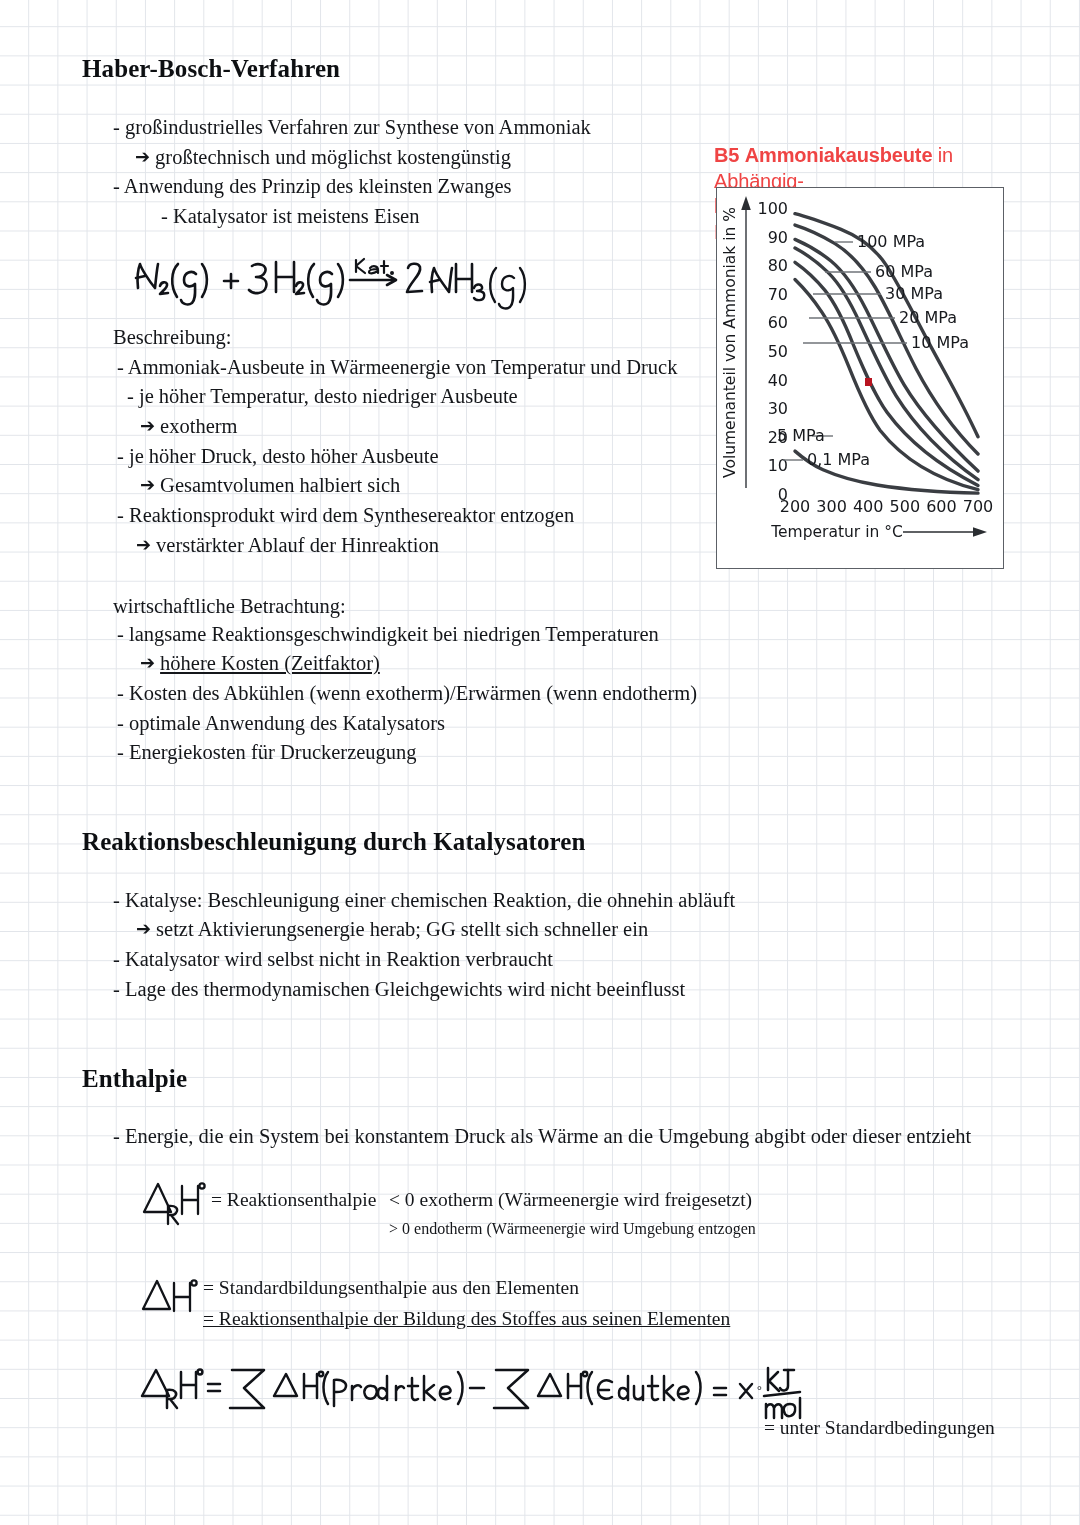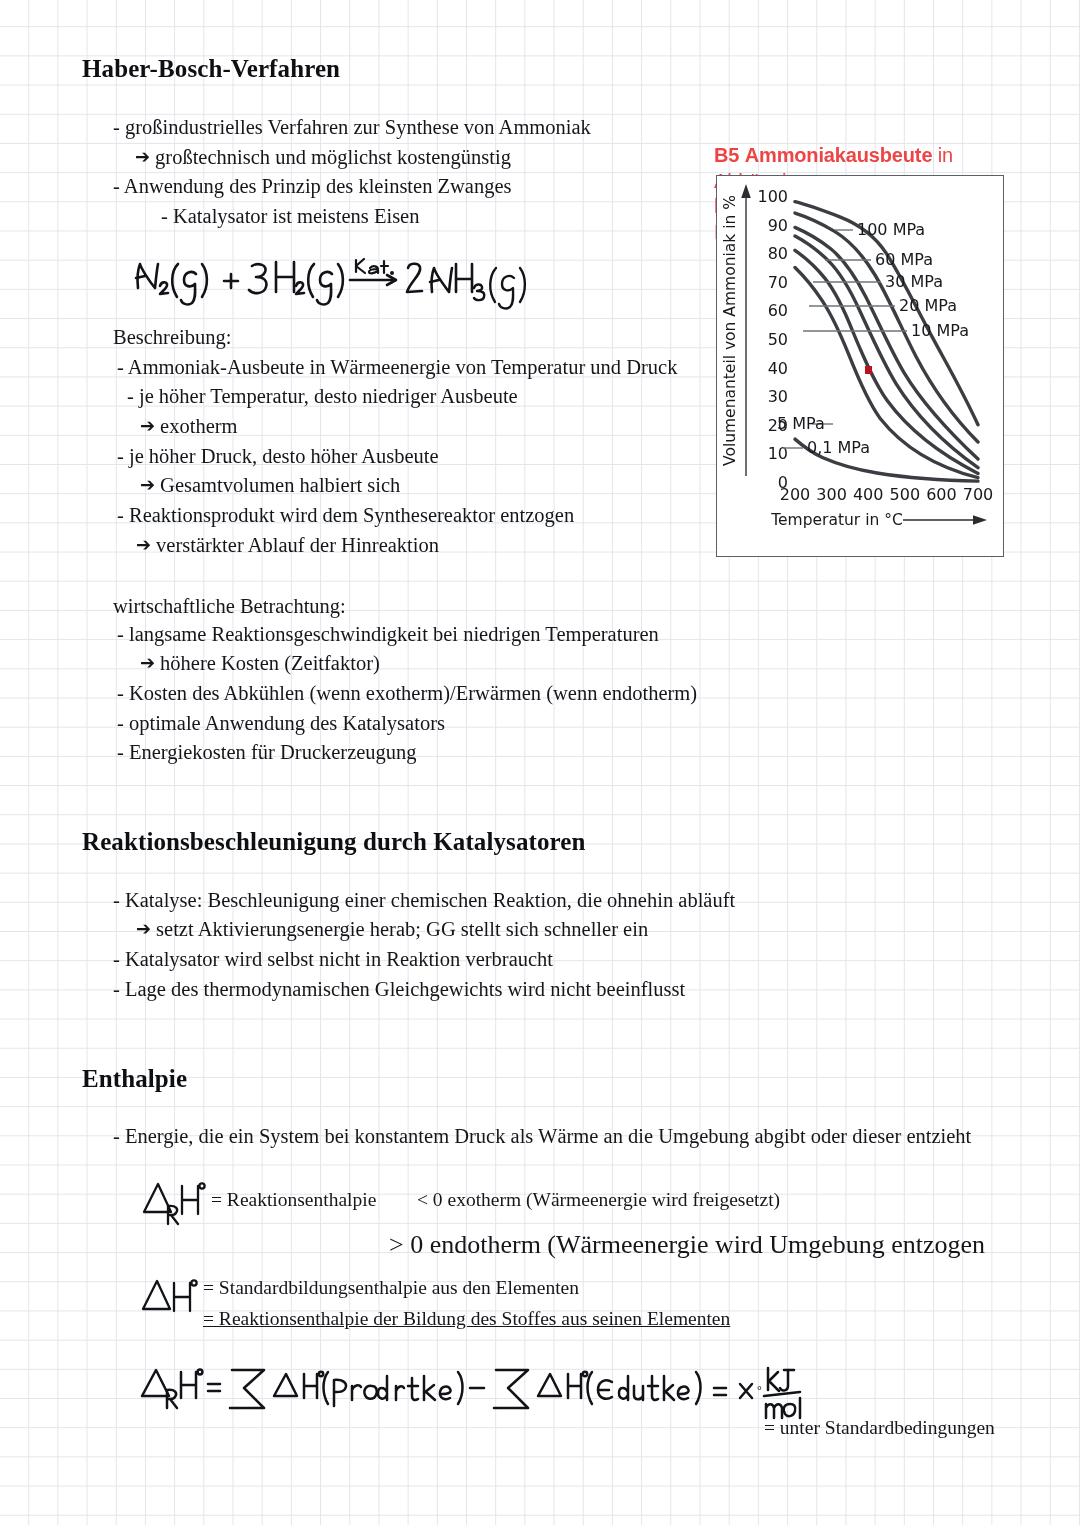--- a/index.html
+++ b/index.html
@@ -73,21 +73,21 @@
     font-size: 20px;
     line-height: 1.28;
     color: #ef4444;
     width: 292px;
     letter-spacing: -0.15px;
   }
   #chart-caption b { font-weight: bold; }
   #chart-box {
     position: absolute;
     left: 2px;
-    top: 32px;
+    top: 44px;
     width: 288px;
     height: 382px;
     border: 1.6px solid #5c6066;
     background: #fff;
     box-sizing: border-box;
   }
   #chart-svg { position: absolute; left: 0; top: 0; }
 
   .cap-line2 { display: block; }
 </style>
@@ -164,21 +164,21 @@
   <div class="line" style="left:117px; top:357px;"><span>- Ammoniak-Ausbeute in Wärmeenergie von Temperatur und Druck</span></div>
   <div class="line" style="left:127px; top:386px;"><span>- je höher Temperatur, desto niedriger Ausbeute</span></div>
   <div class="line" style="left:140px; top:416px;"><span class="arrow-gl">➔</span><span>exotherm</span></div>
   <div class="line" style="left:117px; top:446px;"><span>- je höher Druck, desto höher Ausbeute</span></div>
   <div class="line" style="left:140px; top:475px;"><span class="arrow-gl">➔</span><span>Gesamtvolumen halbiert sich</span></div>
   <div class="line" style="left:117px; top:505px;"><span>- Reaktionsprodukt wird dem Synthesereaktor entzogen</span></div>
   <div class="line" style="left:136px; top:535px;"><span class="arrow-gl">➔</span><span>verstärkter Ablauf der Hinreaktion</span></div>
 
   <div class="line" style="left:113px; top:596px;">wirtschaftliche Betrachtung:</div>
   <div class="line" style="left:117px; top:624px;"><span>- langsame Reaktionsgeschwindigkeit bei niedrigen Temperaturen</span></div>
-  <div class="line" style="left:140px; top:653px;"><span class="arrow-gl">➔</span><span>höhere Kosten (Zeitfaktor)</span></div>
+  <div class="line" style="left:140px; top:653px;text-decoration:underline;"><span class="arrow-gl">➔</span><span>höhere Kosten (Zeitfaktor)</span></div>
   <div class="line" style="left:117px; top:683px;"><span>- Kosten des Abkühlen (wenn exotherm)/Erwärmen (wenn endotherm)</span></div>
   <div class="line" style="left:117px; top:713px;"><span>- optimale Anwendung des Katalysators</span></div>
   <div class="line" style="left:117px; top:742px;"><span>- Energiekosten für Druckerzeugung</span></div>
 
   <div class="h-main" style="left:82px; top:828px;">Reaktionsbeschleunigung durch Katalysatoren</div>
   <div class="line" style="left:113px; top:890px;"><span>- Katalyse: Beschleunigung einer chemischen Reaktion, die ohnehin abläuft</span></div>
   <div class="line" style="left:136px; top:919px;"><span class="arrow-gl">➔</span><span>setzt Aktivierungsenergie herab; GG stellt sich schneller ein</span></div>
   <div class="line" style="left:113px; top:949px;"><span>- Katalysator wird selbst nicht in Reaktion verbraucht</span></div>
   <div class="line" style="left:113px; top:979px;"><span>- Lage des thermodynamischen Gleichgewichts wird nicht beeinflusst</span></div>
 
@@ -189,22 +189,22 @@
     <svg width="64" height="48" viewBox="0 0 64 48" aria-hidden="true">
       <g fill="none" stroke="#111318" stroke-width="2.3" stroke-linecap="round" stroke-linejoin="round">
         <path d="M4 34 L18 6 L31 34 Z"></path>
         <path d="M28 28 L28 46 M28 28 C36 27, 39 31, 36 35 C34 38, 30 37, 28 37 M31 37 L38 46"></path>
         <path d="M42 8 L42 36 M42 22 L58 22 M58 8 L58 36"></path>
         <circle cx="62" cy="8" r="2.6"></circle>
       </g>
     </svg>
   </div>
   <div class="line" style="left:211px; top:1190px; font-size:19.5px;">= Reaktionsenthalpie</div>
-  <div class="line" style="left:389px; top:1190px; font-size:19.5px;margin-left:28px;">&lt; 0 exotherm (Wärmeenergie wird freigesetzt)</div>
-  <div class="line" style="left:389px; top:1221px; font-size:26px;margin-top:11px;">&gt; 0 endotherm (Wärmeenergie wird Umgebung entzogen</div>
+  <div class="line" style="left:389px; top:1190px; font-size:19.5px;">&lt; 0 exotherm (Wärmeenergie wird freigesetzt)</div>
+  <div class="line" style="left:389px; top:1221px; font-size:16px;">&gt; 0 endotherm (Wärmeenergie wird Umgebung entzogen</div>
 
   <div class="hand" style="left:140px; top:1275px;">
     <svg width="56" height="44" viewBox="0 0 56 44" aria-hidden="true">
       <g fill="none" stroke="#111318" stroke-width="2.3" stroke-linecap="round" stroke-linejoin="round">
         <path d="M3 34 L17 6 L30 34 Z"></path>
         <path d="M34 8 L34 36 M34 22 L50 22 M50 8 L50 36"></path>
         <circle cx="54" cy="8" r="2.6"></circle>
       </g>
     </svg>
   </div>

